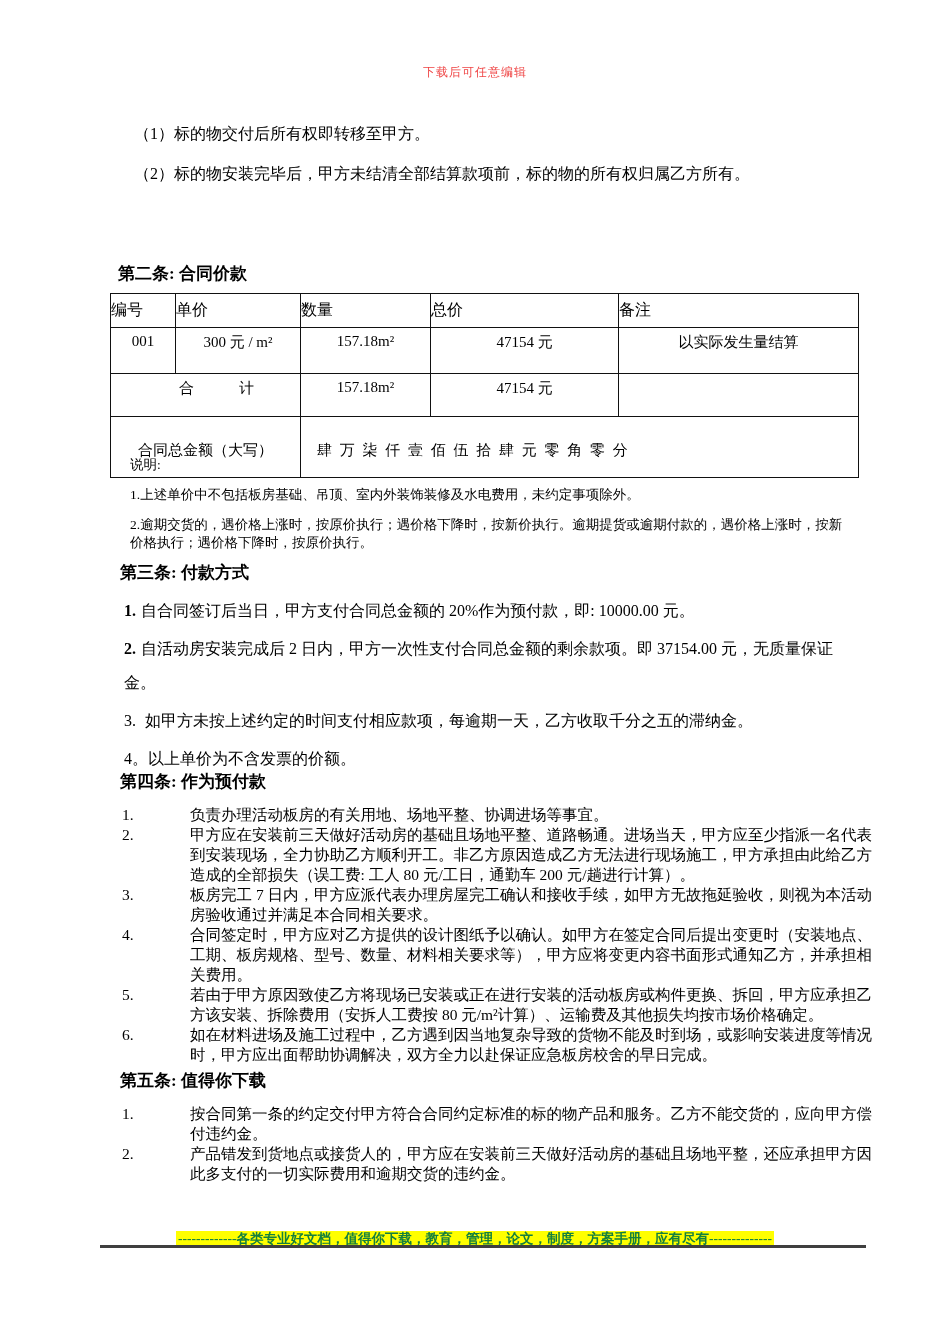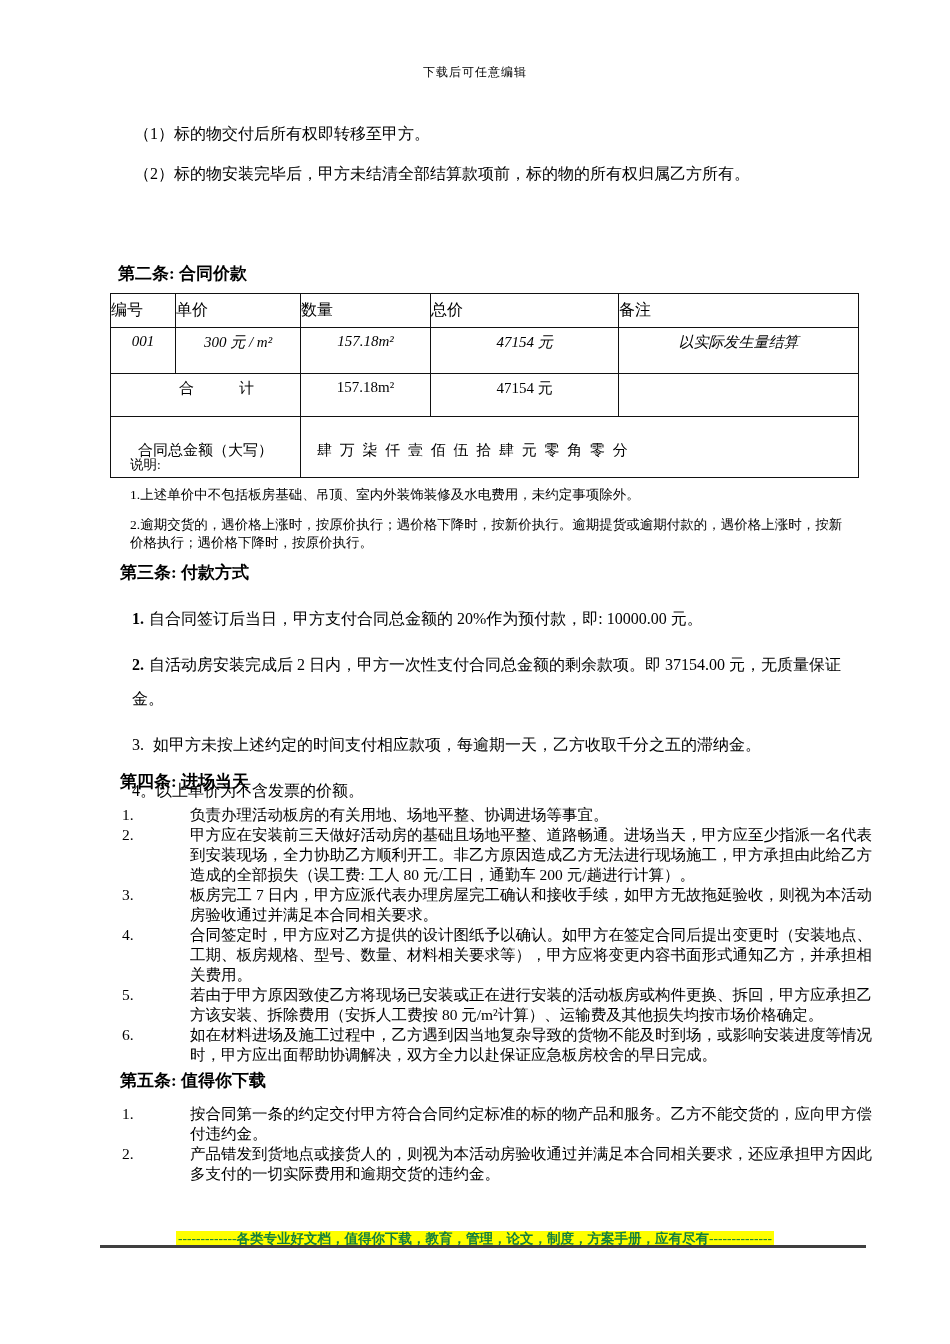--- a/index.html
+++ b/index.html
@@ -2,47 +2,47 @@
 <html><head>
 <meta charset="utf-8">
 <style>
   html,body{margin:0;padding:0;background:#fff;}
   .page{
     position:relative;width:950px;height:1344px;background:#ffffff;
     font-family:"Liberation Serif",serif;color:#000;overflow:hidden;
   }
   
   .watermark{position:absolute;top:64px;left:0;right:0;text-align:center;
-    font-size:12px;color:#000000;letter-spacing:1px;}
+    font-size:12px;color:#ef4444;letter-spacing:1px;}
   
   .intro{position:absolute;top:124px;left:134px;right:80px;font-size:16px;line-height:19px;}
   .intro p{margin:0 0 21px 0;}
   
   .art-h{font-size:17px;font-weight:bold;margin:0;}
   .h-art2{position:absolute;top:262px;left:118px;}
   
   .price-table{position:absolute;top:293px;left:110px;width:748px;
     border-collapse:collapse;table-layout:fixed;font-size:15px;}
   .price-table td,.price-table th{border:1.5px solid #111;padding:0;
     font-weight:normal;overflow:hidden;}
   .price-table th{height:33px;text-align:left;vertical-align:middle;font-size:16px;}
-  .row-data td{height:40px;text-align:center;vertical-align:top;padding-top:5px;font-style:italic;}
+  .row-data td{height:40px;text-align:center;vertical-align:top;padding-top:5px;}
   .row-total td{height:37px;text-align:center;vertical-align:top;padding-top:5px;}
   .row-amount td{height:36px;vertical-align:top;padding-top:24px;}
   .cell-total-label{text-align:left;padding-left:22px !important;}
   .cell-amount-label{text-align:center;}
   .cell-amount-words{text-align:left;padding-left:16px !important;letter-spacing:2px;}
   
   .notes{position:absolute;top:444px;left:118px;width:742px;font-size:13.5px;line-height:18px;}
   .notes-title{margin:0 0 11px 0;}
   .notes p{margin:12px;}
   
   .art3{position:absolute;top:556px;left:120px;width:740px;font-size:16px;line-height:34px;}
   .art3 .art-h{line-height:34px;}
-  .art3 p{margin:12px;}
+  .art3 p{margin:4px;}
   .num{display:inline;}
   .b{font-weight:bold;}
   .m1{margin-right:5px;}
   .m2{margin-right:9px;}
   .m0{margin-right:0;}
   
   .art45{position:absolute;top:772px;left:122px;width:752px;font-size:15.5px;line-height:20px;}
   .art45 .art-h{margin:0 0 14px -2px;line-height:19px;}
   .art45 .h5{margin-top:6px;}
   .li{display:flex;margin:0;}
@@ -111,21 +111,21 @@
 
   <div class="art3">
     <h2 class="art-h">第三条: 付款方式</h2>
     <p><span class="num b m1">1.</span><span>自合同签订后当日，甲方支付合同总金额的 20%作为预付款，即: 10000.00 元。</span></p>
     <p><span class="num b m1">2.</span><span>自活动房安装完成后 2 日内，甲方一次性支付合同总金额的剩余款项。即 37154.00 元，无质量保证金。</span></p>
     <p><span class="num m2">3.</span><span>如甲方未按上述约定的时间支付相应款项，每逾期一天，乙方收取千分之五的滞纳金。</span></p>
     <p><span class="num m0">4。</span><span>以上单价为不含发票的价额。</span></p>
   </div>
 
   <div class="art45">
-    <h2 class="art-h">第四条: 进场当天</h2>
+    <h2 class="art-h">第四条: 作为预付款</h2>
     <div class="li">
         <span class="li-num">1.</span>
         <span class="li-text">负责办理活动板房的有关用地、场地平整、协调进场等事宜。</span>
       </div>
     <div class="li">
         <span class="li-num">2.</span>
         <span class="li-text">甲方应在安装前三天做好活动房的基础且场地平整、道路畅通。进场当天，甲方应至少指派一名代表到安装现场，全力协助乙方顺利开工。非乙方原因造成乙方无法进行现场施工，甲方承担由此给乙方造成的全部损失（误工费: 工人 80 元/工日，通勤车 200 元/趟进行计算）。</span>
       </div>
     <div class="li">
         <span class="li-num">3.</span>
@@ -144,21 +144,21 @@
         <span class="li-text">如在材料进场及施工过程中，乙方遇到因当地复杂导致的货物不能及时到场，或影响安装进度等情况时，甲方应出面帮助协调解决，双方全力以赴保证应急板房校舍的早日完成。</span>
       </div>
 
     <h2 class="art-h h5">第五条: 值得你下载</h2>
     <div class="li">
         <span class="li-num">1.</span>
         <span class="li-text">按合同第一条的约定交付甲方符合合同约定标准的标的物产品和服务。乙方不能交货的，应向甲方偿付违约金。</span>
       </div>
     <div class="li">
         <span class="li-num">2.</span>
-        <span class="li-text">产品错发到货地点或接货人的，则视为本活动房验收通过并满足本合同相关要求，还应承担甲方因此多支付的一切实际费用和逾期交货的违约金。</span>
+        <span class="li-text">产品错发到货地点或接货人的，甲方应在安装前三天做好活动房的基础且场地平整，还应承担甲方因此多支付的一切实际费用和逾期交货的违约金。</span>
       </div>
   </div>
 
   <div class="footer-band">
     <span>-------------各类专业好文档，值得你下载，教育，管理，论文，制度，方案手册，应有尽有--------------</span>
   </div>
   <div class="footer-rule"></div>
 
 </div>
 

